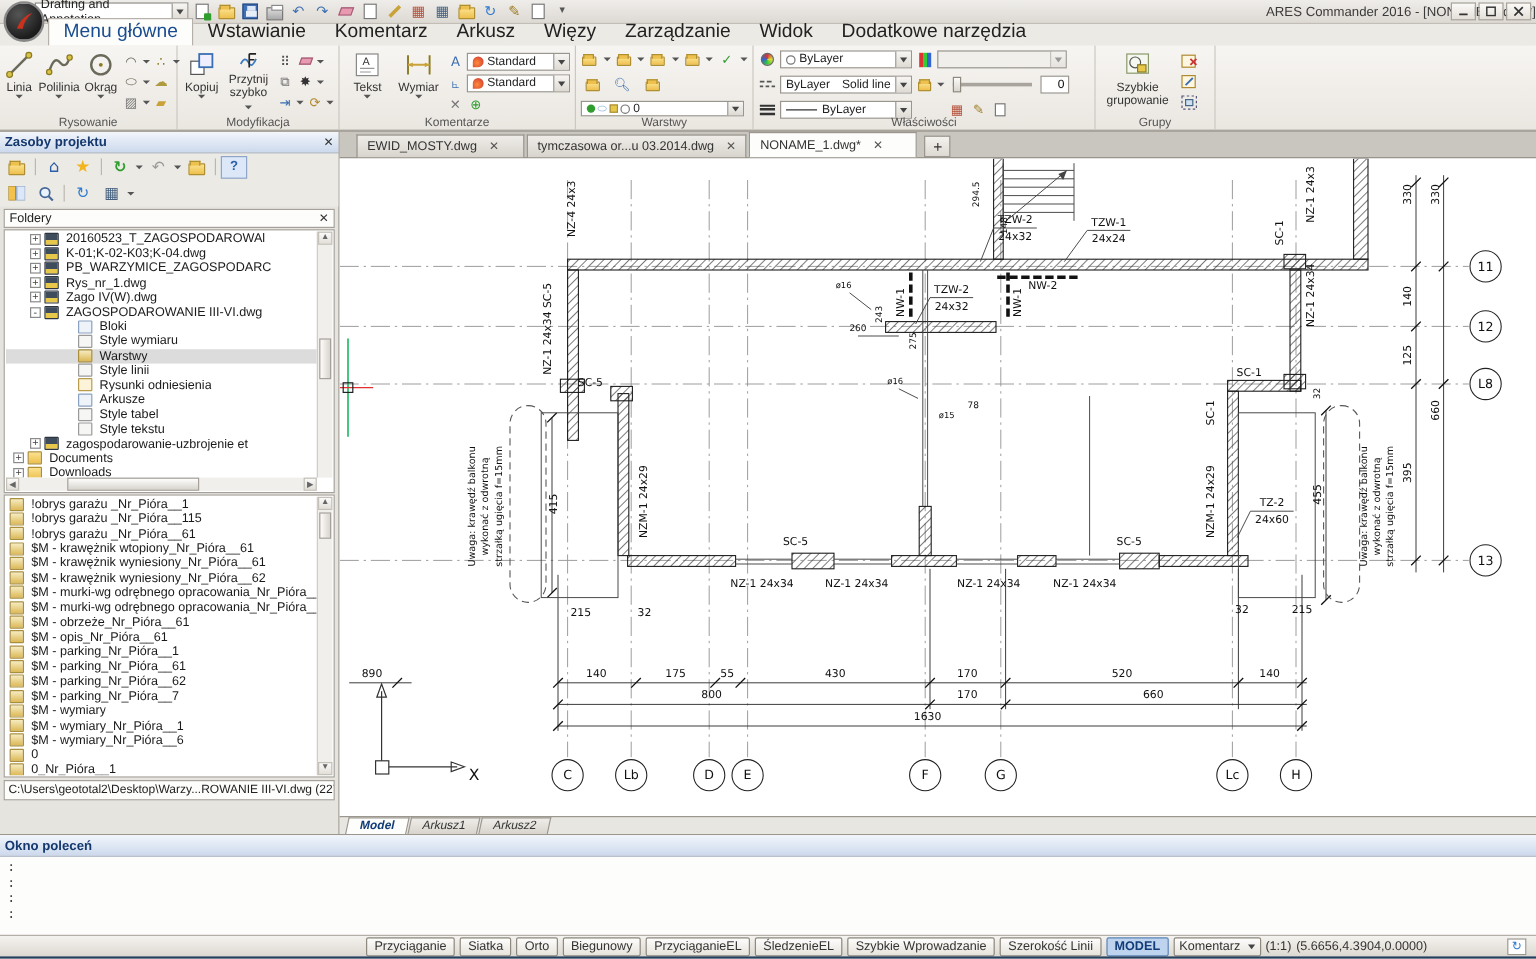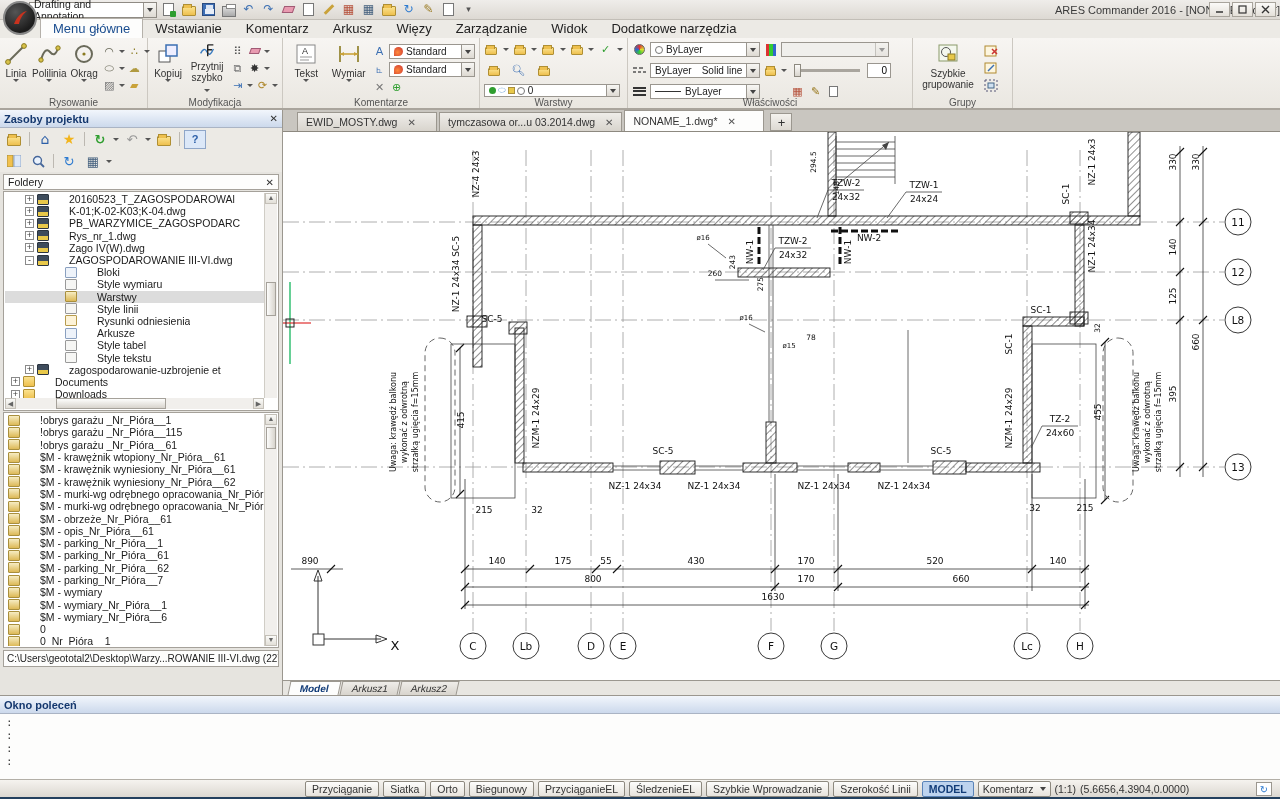--- a/index.html
+++ b/index.html
@@ -24,21 +24,21 @@
   .i-printer{width:14px;height:11px;background:linear-gradient(#ddd,#aaa);border:1px solid #777;position:relative;margin-top:3px}
   .i-printer::before{content:"";position:absolute;top:-3px;left:3px;width:8px;height:3px;background:#fff;border:1px solid #888}
   .glyph{font-family:"DejaVu Sans",sans-serif}
   .title-text{position:absolute;left:0;right:0;text-align:right;font-size:11px;color:#3a3a3a}
   .winbtns{position:absolute;right:4px;top:2px;display:flex;gap:2px}
   .wbtn{width:21px;height:15px;border:1px solid #a8a49c;background:linear-gradient(#fbfaf8,#e4e0d9);display:flex;align-items:center;justify-content:center}
   .vsep{width:1px;height:14px;background:#bcb8b1;margin:0 2px}
 
   
   .menurow{position:absolute;top:20px;left:0;width:1280px;height:18px;background:#eceae5;display:flex;align-items:flex-end;padding-left:40px}
-  .mtab{font-size:13px;color:#222;padding:2px 12px 2px 12px;cursor:default}
+  .mtab{font-size:16px;color:#222;padding:2px 12px 2px 12px;cursor:default}
   .mtab.act{background:#fdfdfc;border:1px solid #b5b1aa;border-bottom:none;color:#1a4d8f}
 
   
   .ribbon{position:absolute;top:38px;left:0;width:1280px;height:72px;background:linear-gradient(#f7f5f2,#eae7e1);border-bottom:2px solid #a9a49c;display:flex}
   .rgroup{position:relative;height:100%;border-right:1px solid #ccc8c1;padding:2px 4px 14px 4px;display:flex;gap:4px}
   .rlabel{position:absolute;bottom:0;left:0;right:0;text-align:center;font-size:10px;color:#555}
   .rbig{width:44px;display:flex;flex-direction:column;align-items:center;padding-top:2px;font-size:10px;color:#333;text-align:center;line-height:11px}
   .rbig svg{width:24px;height:24px;margin-bottom:2px}
   .sicol{display:flex;flex-direction:column;justify-content:flex-start;gap:3px;padding-top:4px}
   .sirow{display:flex;align-items:center;gap:2px}
@@ -74,21 +74,21 @@
   .ti-dwg{background:linear-gradient(180deg,#3e4c5c 55%,#e8c84a 55%);border:1px solid #2c3540}
   .ti-folder{background:linear-gradient(#fbe28e,#eec04e);border:1px solid #b08f33}
   .ti-blocks{background:#eef3fa;border:1px solid #8aa0c0;color:#345f9e;font-weight:bold}
   .ti-dimstyle{background:#f6f6f4;border:1px solid #999;color:#777}
   .ti-layers{background:linear-gradient(#f6ecc2,#ddb957);border:1px solid #a98f3d}
   .ti-linestyle{background:#f6f6f4;border:1px solid #999;color:#555}
   .ti-xref{background:#fdf3d8;border:1px solid #b79c4e;color:#8a6d22}
   .ti-sheets{background:#eef3fa;border:1px solid #8aa0c0;color:#345f9e}
   .ti-tablestyle{background:#f6f6f4;border:1px solid #999;color:#555}
   .ti-textstyle{background:#f6f6f4;border:1px solid #999;color:#555;font-style:italic}
-  .tlab{padding-left:20px;overflow:hidden}
+  .tlab{padding-left:6px;overflow:hidden}
   .vsb{position:absolute;top:1px;right:1px;bottom:12px;width:13px;background:#f1efec;border-left:1px solid #d0cdc6}
   .vsb .ar{height:11px;font-size:7px;text-align:center;color:#666;background:linear-gradient(#fafaf8,#e2dfd8);border:1px solid #c4c0b8}
   .vsb .thumb{margin:1px;height:34px;background:linear-gradient(90deg,#fdfdfc,#d8d4cd);border:1px solid #a5a19a;position:relative}
   .hsb{position:absolute;left:1px;right:14px;bottom:1px;height:11px;background:#f1efec;display:flex;align-items:stretch}
   .hsb .ar{width:11px;font-size:7px;display:flex;align-items:center;justify-content:center;color:#666;background:linear-gradient(#fafaf8,#e2dfd8);border:1px solid #c4c0b8}
   .hsb .thumb{width:110px;margin:0 1px;background:linear-gradient(#fdfdfc,#d8d4cd);border:1px solid #a5a19a}
   .contbox{margin:1px 3px 0 3px;height:236px;background:#fff;border:1px solid #a5a19a;position:relative;overflow:hidden}
   .controws{position:absolute;top:1px;left:1px;right:14px;bottom:1px;overflow:hidden}
   .crow{display:flex;align-items:center;height:12.3px;font-size:10.5px;color:#1a1a1a;white-space:nowrap;padding-left:3px}
   .pathbar{margin:2px 3px 0 3px;height:17px;background:#fdfdfc;border:1px solid #a5a19a;font-size:10px;color:#222;display:flex;align-items:center;padding:0 3px;white-space:nowrap;overflow:hidden}

